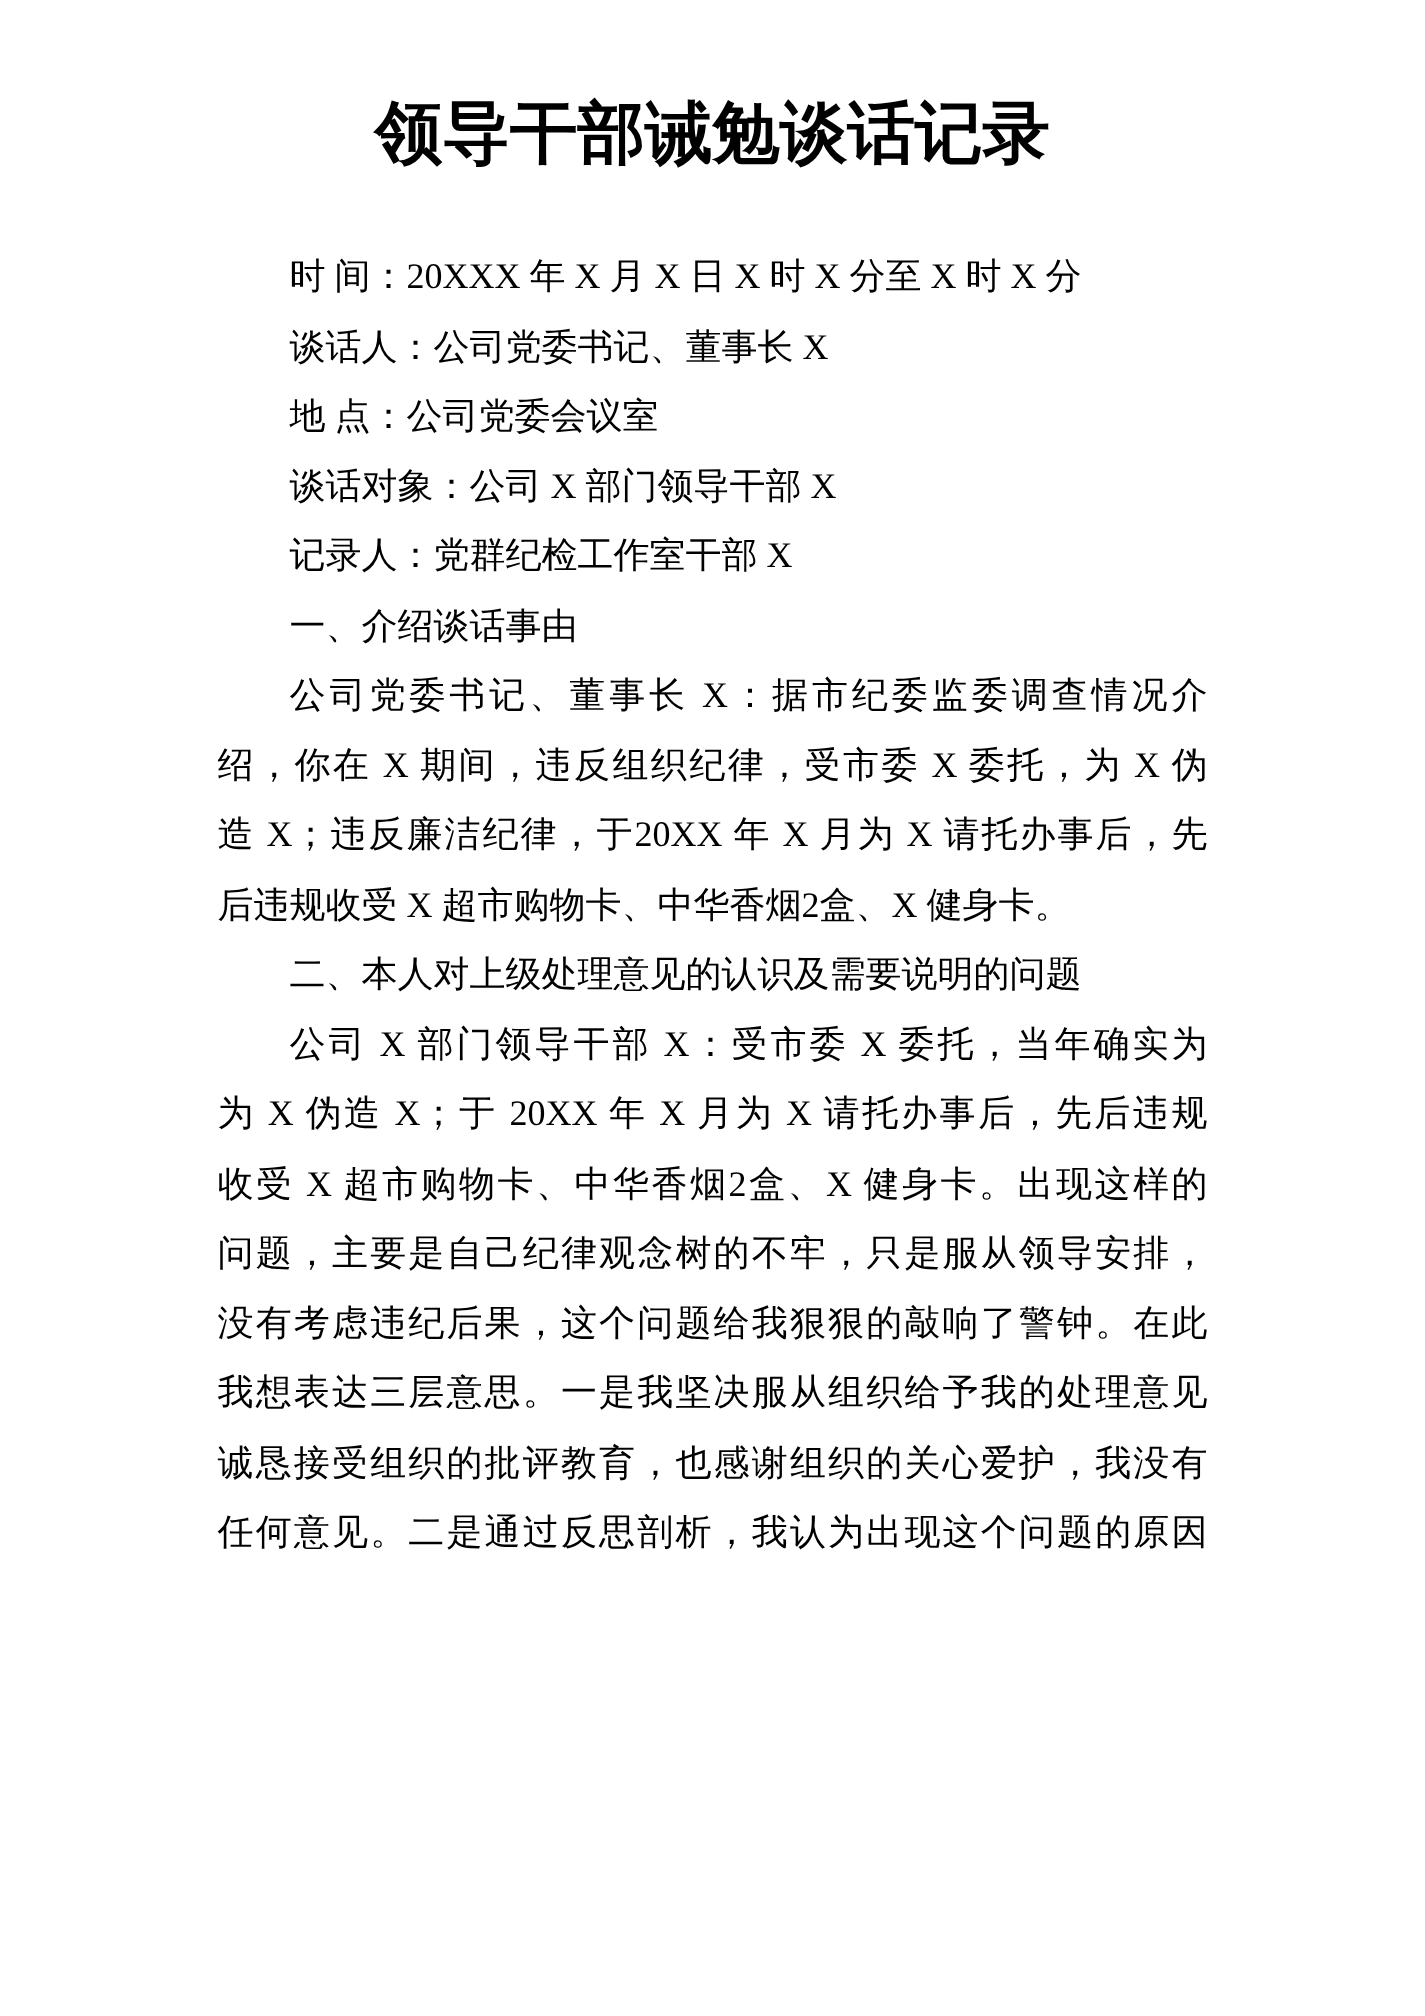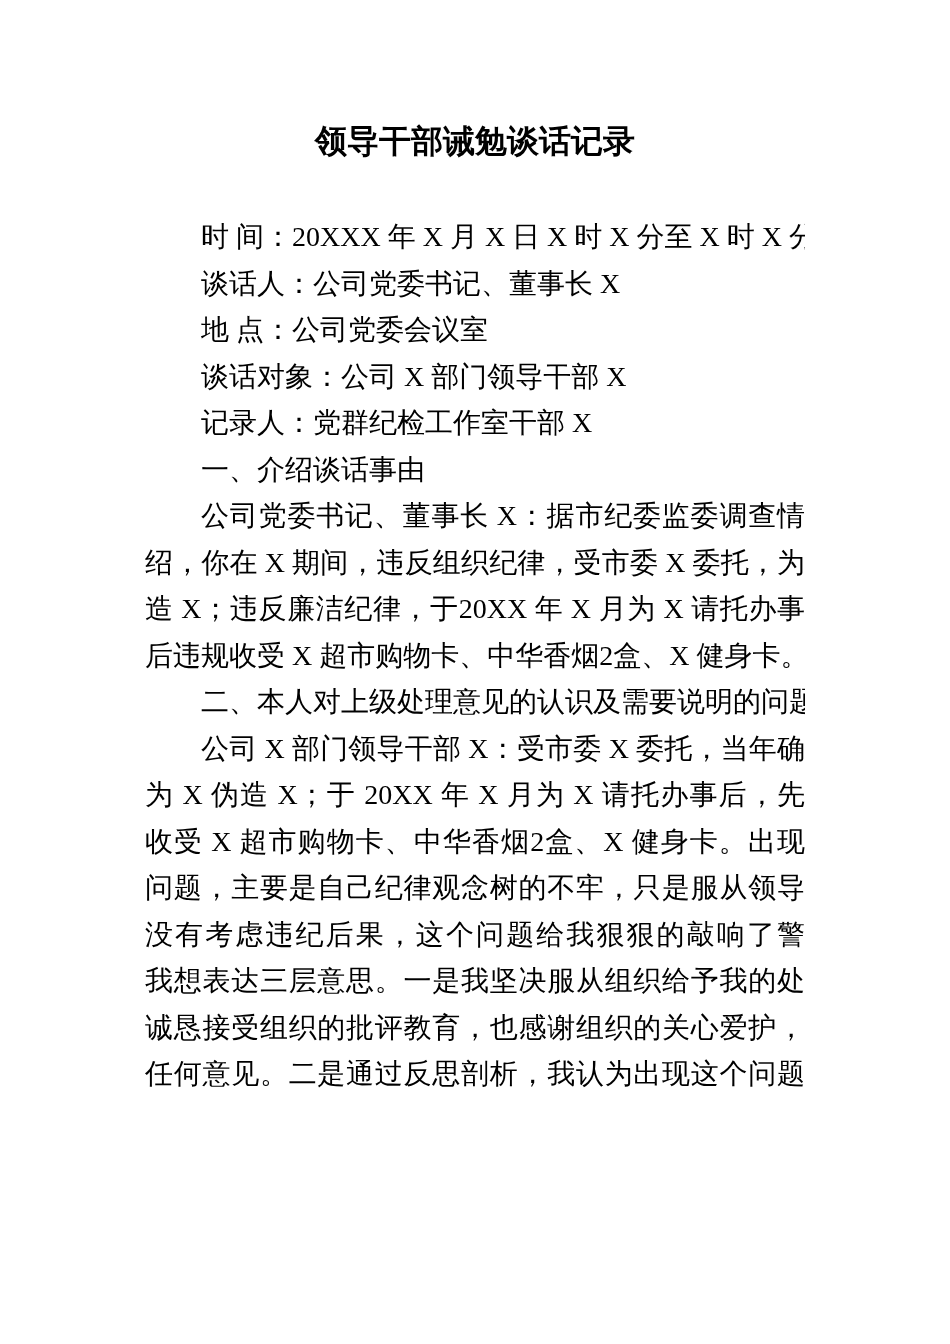--- a/index.html
+++ b/index.html
@@ -16,32 +16,32 @@
     overflow: hidden;
     font-family: "Liberation Serif", "DejaVu Serif", serif;
   }
   .content {
     position: absolute;
     left: 145px;
     top: 0;
     width: 660px;
   }
   .doc-title {
-    margin: 119px 0 0 0;
-    font-size: 32px;
+    margin: 67px 0 0 0;
+    font-size: 45px;
     line-height: 44px;
     font-weight: bold;
     text-align: center;
     font-family: "Liberation Serif", "DejaVu Serif", serif;
     letter-spacing: 0px;
     white-space: nowrap;
   }
   .doc-body {
     margin-top: 51px;
-    font-size: 28px;
+    font-size: 24px;
   }
   .line {
     height: 46.5px;
     line-height: 46.5px;
     overflow: hidden;
     white-space: nowrap;
   }
   .indent {
     text-indent: 2em;
   }

